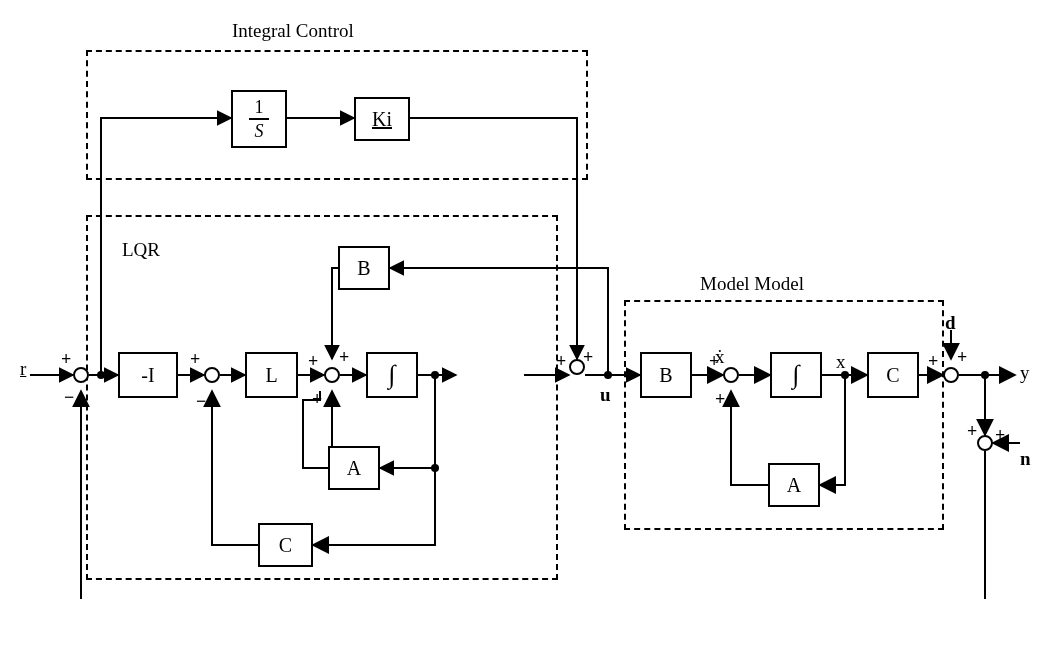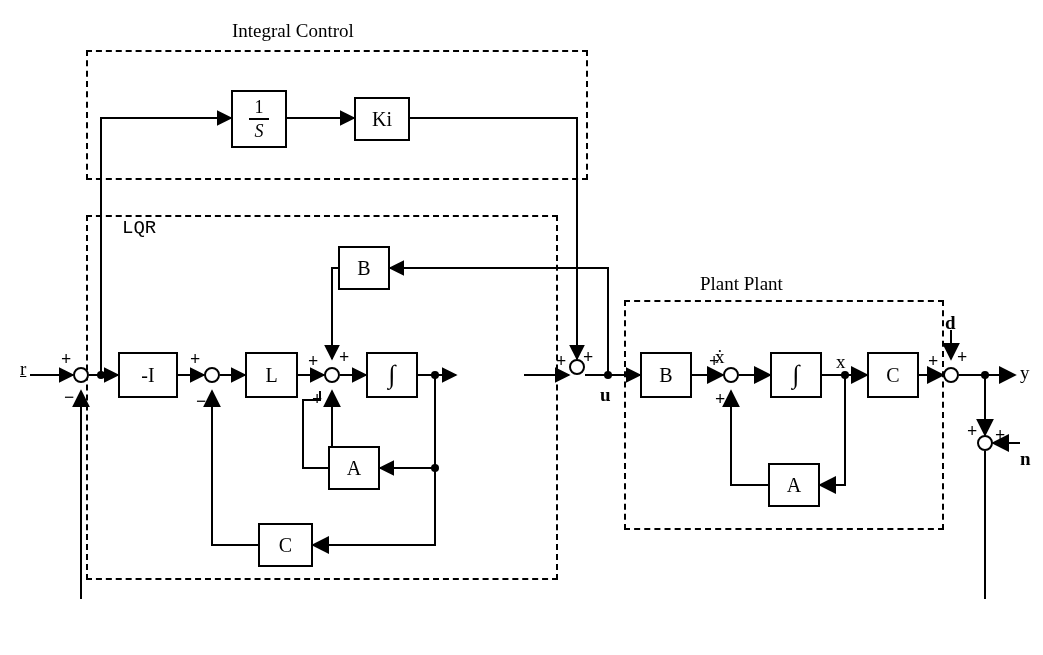--- a/index.html
+++ b/index.html
@@ -164,39 +164,39 @@
 
       <polyline points="985,451 985,620 81,620 81,391" marker-end="url(#arr)"></polyline>
     </g>
   </svg>
 
   <div class="dashed" style="left:86px; top:50px; width:502px; height:130px;"></div>
   <div class="dashed" style="left:86px; top:215px; width:472px; height:365px;"></div>
   <div class="dashed" style="left:624px; top:300px; width:320px; height:230px;"></div>
 
   <div class="label" style="left:232px; top:20px;">Integral Control</div>
-  <div class="label" style="left:122px; top:217px;font-family:Liberation Mono, monospace;">LQR</div>
-  <div class="label" style="left:700px; top:273px;">Plant Plant</div>
+  <div class="label" style="left:122px; top:239px;">LQR</div>
+  <div class="label" style="left:700px; top:273px;">Model Model</div>
 
   <div class="label" style="left:20px; top:358px; text-decoration:underline;">r</div>
   <div class="label" style="left:600px; top:384px; font-weight:bold;">u</div>
   <div class="label" style="left:1020px; top:362px;">y</div>
   <div class="label" style="left:945px; top:312px; font-weight:bold;">d</div>
   <div class="label" style="left:1020px; top:448px; font-weight:bold;">n</div>
   <div class="label" style="left:836px; top:351px;">x</div>
   <div class="label" style="left:715px; top:346px;">ẋ</div>
 
   <div class="box" style="left:231px; top:90px; width:56px; height:58px;">
     <div class="frac">
       <span class="num">1</span>
       <span class="bar"></span>
       <span class="den">S</span>
     </div>
   </div>
-  <div class="box" style="left:354px; top:97px; width:56px; height:44px;">Ki</div>
+  <div class="box" style="left:354px; top:97px; width:56px; height:44px;text-decoration:underline;">Ki</div>
 
   <div class="box" style="left:118px; top:352px; width:60px; height:46px;">-I</div>
   <div class="box" style="left:245px; top:352px; width:53px; height:46px;">L</div>
   <div class="box" style="left:338px; top:246px; width:52px; height:44px;">B</div>
   <div class="box integ" style="left:366px; top:352px; width:52px; height:46px;">∫</div>
   <div class="box" style="left:328px; top:446px; width:52px; height:44px;">A</div>
   <div class="box" style="left:258px; top:523px; width:55px; height:44px;">C</div>
 
   <div class="box" style="left:640px; top:352px; width:52px; height:46px;">B</div>
   <div class="box integ" style="left:770px; top:352px; width:52px; height:46px;">∫</div>

